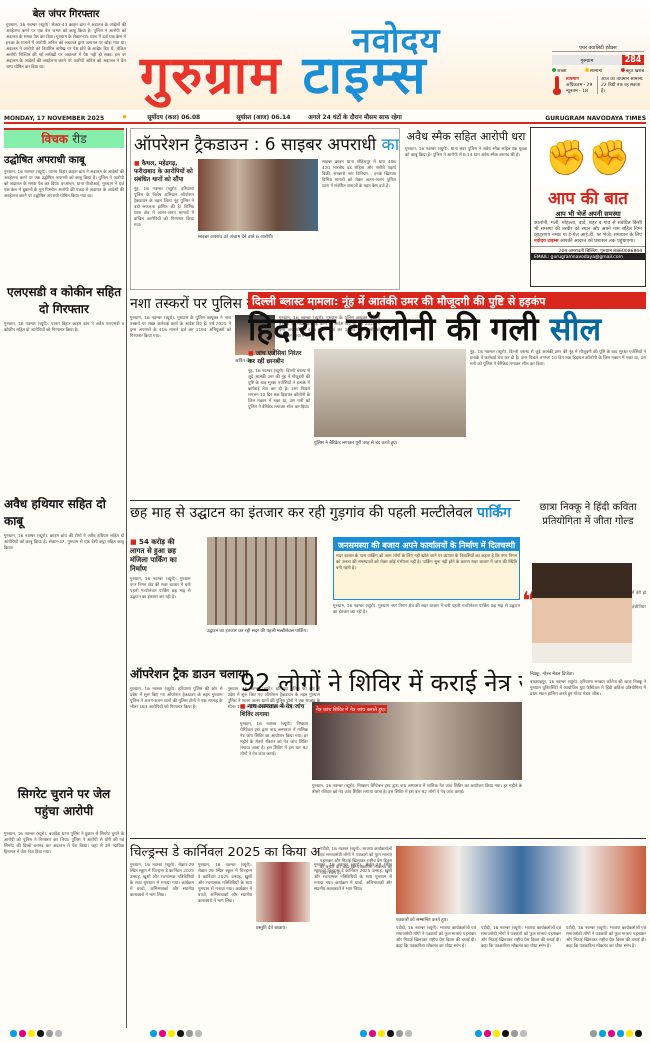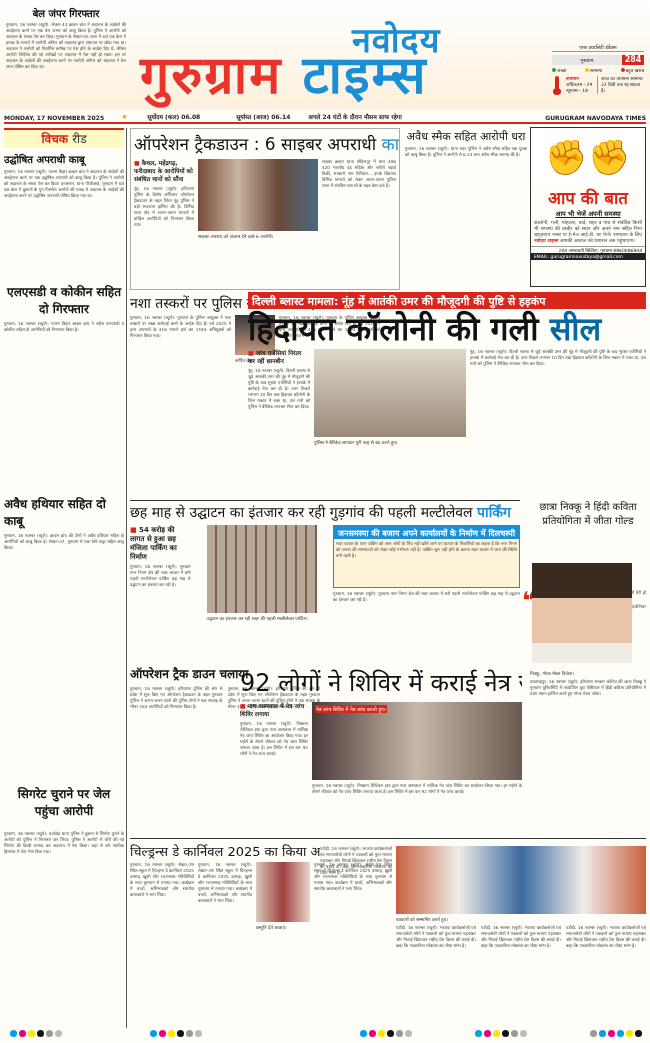--- a/index.html
+++ b/index.html
@@ -23,21 +23,21 @@
   .thermo{width:10px;height:18px;position:relative;margin-right:4px}
   .thermo:before{content:"";position:absolute;left:3px;top:0;width:4px;height:14px;background:#d9261c;border-radius:2px}
   .thermo:after{content:"";position:absolute;left:1px;top:12px;width:8px;height:7px;background:#d9261c;border-radius:50%}
   .datebar{position:absolute;left:4px;top:112px;width:642px;height:12px;display:flex;align-items:center;font-size:6px;font-weight:bold;border-bottom:2px solid #d9261c}
   .datebar span{margin-right:18px}
   .sun{color:#f5a800}
   .section{position:absolute;overflow:hidden}
   .vline{position:absolute;width:1px;background:#555}
   .hline{position:absolute;height:1px;background:#555}
   h1,h2,h3,h4{font-weight:bold;color:#111}
-  .redbox{background:#fef9c3;border-top:2px solid #d9261c;text-align:center;font-size:12px;color:#d9261c;font-weight:bold}
+  .redbox{background:#86efac;border-top:2px solid #d9261c;text-align:center;font-size:12px;color:#d9261c;font-weight:bold}
   .photo{background:#8a7a6a;position:relative}
   .caption{font-size:4.5px;color:#333;margin-top:2px}
   .bullet:before{content:"■ ";color:#d9261c}
   .banner-red{background:#d9261c;color:#fff;font-weight:bold;font-size:13px;padding:1px 4px}
   .banner-blue{background:#1a8fd6;color:#fff;font-weight:bold;font-size:11px;padding:1px 4px}
   .cols{display:flex;gap:5px}
   .regmarks{position:absolute;top:1030px;display:flex;gap:2px}
   .rm{width:7px;height:7px;border-radius:50%}
 </style>
 </head>
@@ -164,21 +164,21 @@
       <p class="txt" style="flex:1;height:120px;overflow:hidden">नूंह, 16 नवम्बर (ब्यूरो): दिल्ली ब्लास्ट से जुड़े आतंकी उमर की नूंह में मौजूदगी की पुष्टि के बाद सुरक्षा एजेंसियों ने इलाके में कार्रवाई तेज कर दी है। उमर पिछले लगभग 10 दिन तक हिदायत कॉलोनी के जिस मकान में रुका था, उस गली को पुलिस ने बैरिकेड लगाकर सील कर दिया।</p>
     </div>
   </div>
 
   <div class="hline" style="left:130px;top:500px;width:390px;background:#333"></div>
 
   <div class="section" style="left:130px;top:502px;width:390px;height:155px">
     <h1 style="font-size:14px;white-space:nowrap;font-weight:normal">
       <span>छह माह से उद्घाटन का इंतजार कर रही गुड़गांव की पहली मल्टीलेवल</span> <span style="color:#1a8fd6;font-weight:bold">पार्किंग</span>
     </h1>
-    <div style="display:flex;gap:16px;margin-top:4px">
+    <div style="display:flex;gap:16px;margin-top:16px">
       <div style="width:68px">
         <div class="bullet" style="font-size:7px;font-weight:bold">54 करोड़ की लागत से हुआ छह मंजिला पार्किंग का निर्माण</div>
         <p class="txt" style="margin-top:3px;height:90px;overflow:hidden">गुरुग्राम, 16 नवम्बर (ब्यूरो): गुरुग्राम नगर निगम क्षेत्र की सदर बाजार में बनी पहली मल्टीलेवल पार्किंग छह माह से उद्घाटन का इंतजार कर रही है।</p>
       </div>
       <div style="width:124px">
         <div class="photo" style="height:88px;background:repeating-linear-gradient(90deg,#b8a898 0 8px,#7a6050 8px 10px)"></div>
         <div class="caption">उद्घाटन का इंतजार कर रही सदर की पहली मल्टीलेवल पार्किंग।</div>
       </div>
       <div style="flex:1">
         <div style="border:1px solid #1a8fd6;background:#fdf3d8">

